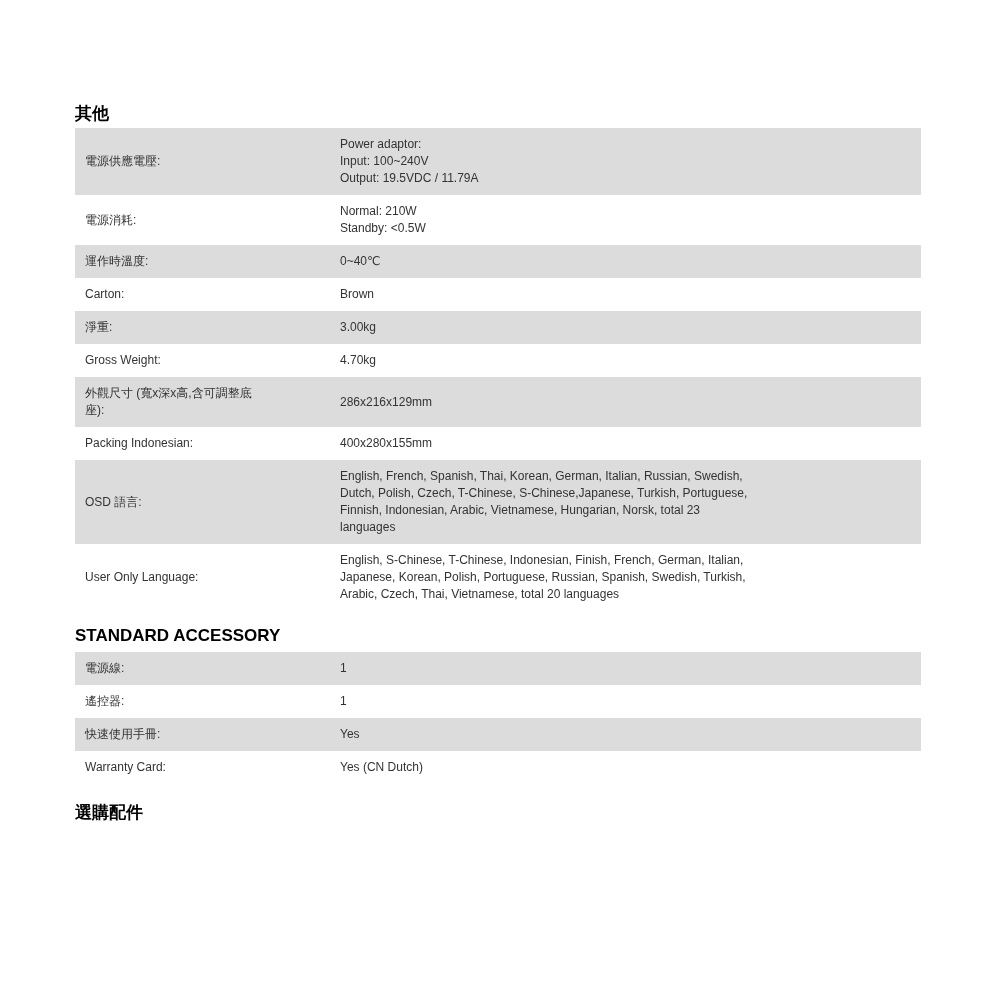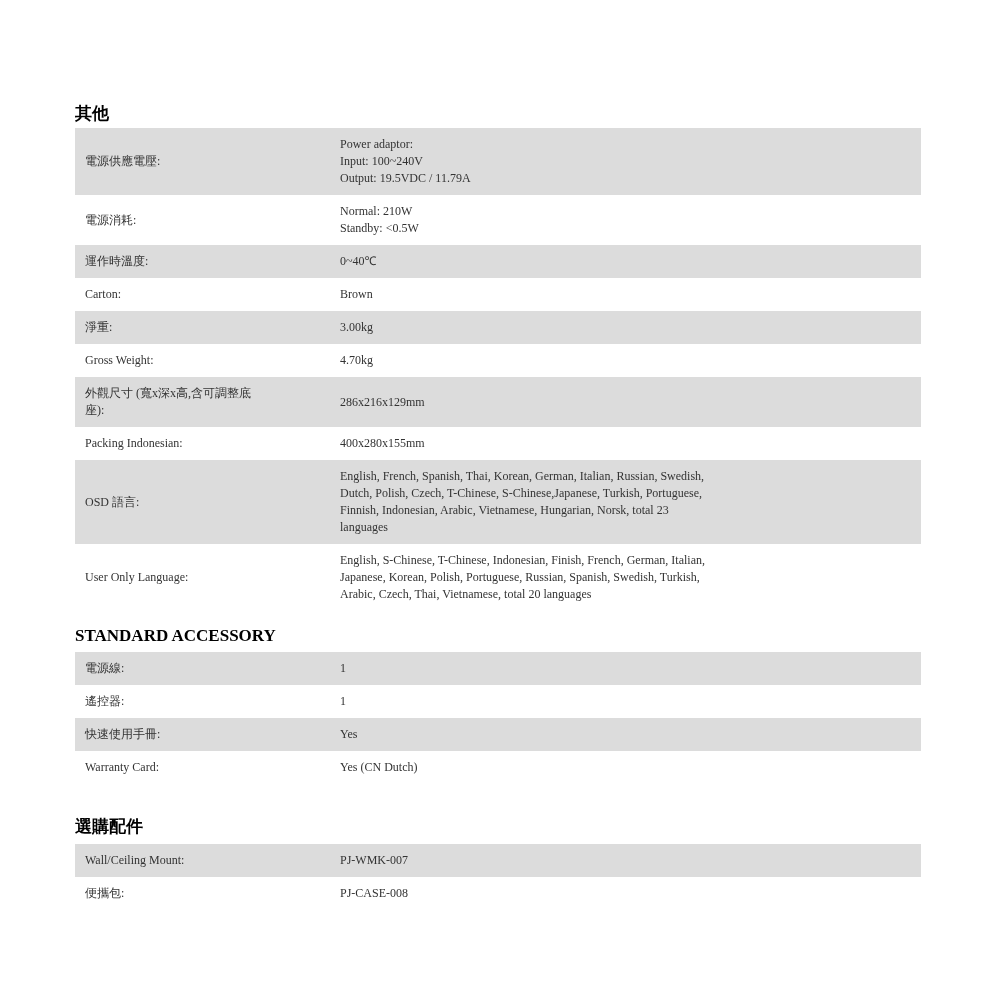--- a/index.html
+++ b/index.html
@@ -10,36 +10,35 @@
     height: 1000px;
     overflow: hidden;
   }
   body {
     font-family: "Liberation Sans", "DejaVu Sans", sans-serif;
     color: #333333;
   }
   .page {
     padding: 104px 0 0 75px;
     box-sizing: border-box;
-    font-family: Liberation Serif, serif;
   }
   .spec-section h2 {
     font-size: 17px;
     line-height: 19px;
     font-weight: bold;
     color: #000000;
     margin: 0 0 5px 0;
     padding: 0;
   }
   .spec-section.sec-accessory h2 {
     margin-top: 15px;
     margin-bottom: 7px;
   }
   .spec-section.sec-optional h2 {
-    margin-top: 33px;
+    margin-top: 19px;
     margin-bottom: 8px;
   }
   table.spec-table {
     border-collapse: collapse;
     table-layout: fixed;
     width: 846px;
   }
   table.spec-table tr:nth-child(odd) {
     background: #dcdcdc;
   }
@@ -141,27 +140,15 @@
           <tr>
             <td class="spec-label">Warranty Card:</td>
             <td class="spec-value">Yes (CN Dutch)</td>
           </tr>
         </tbody>
     </table>
   </section>
 
   <section class="spec-section sec-optional">
     <h2>選購配件</h2>
-    <table class="spec-table">
-      <tbody>
-          <tr>
-            <td class="spec-label">Wall/Ceiling Mount:</td>
-            <td class="spec-value">PJ-WMK-007</td>
-          </tr>
-          <tr>
-            <td class="spec-label">便攜包:</td>
-            <td class="spec-value">PJ-CASE-008</td>
-          </tr>
-        </tbody>
-    </table>
   </section>
 
 </div>
 
 </body></html>

